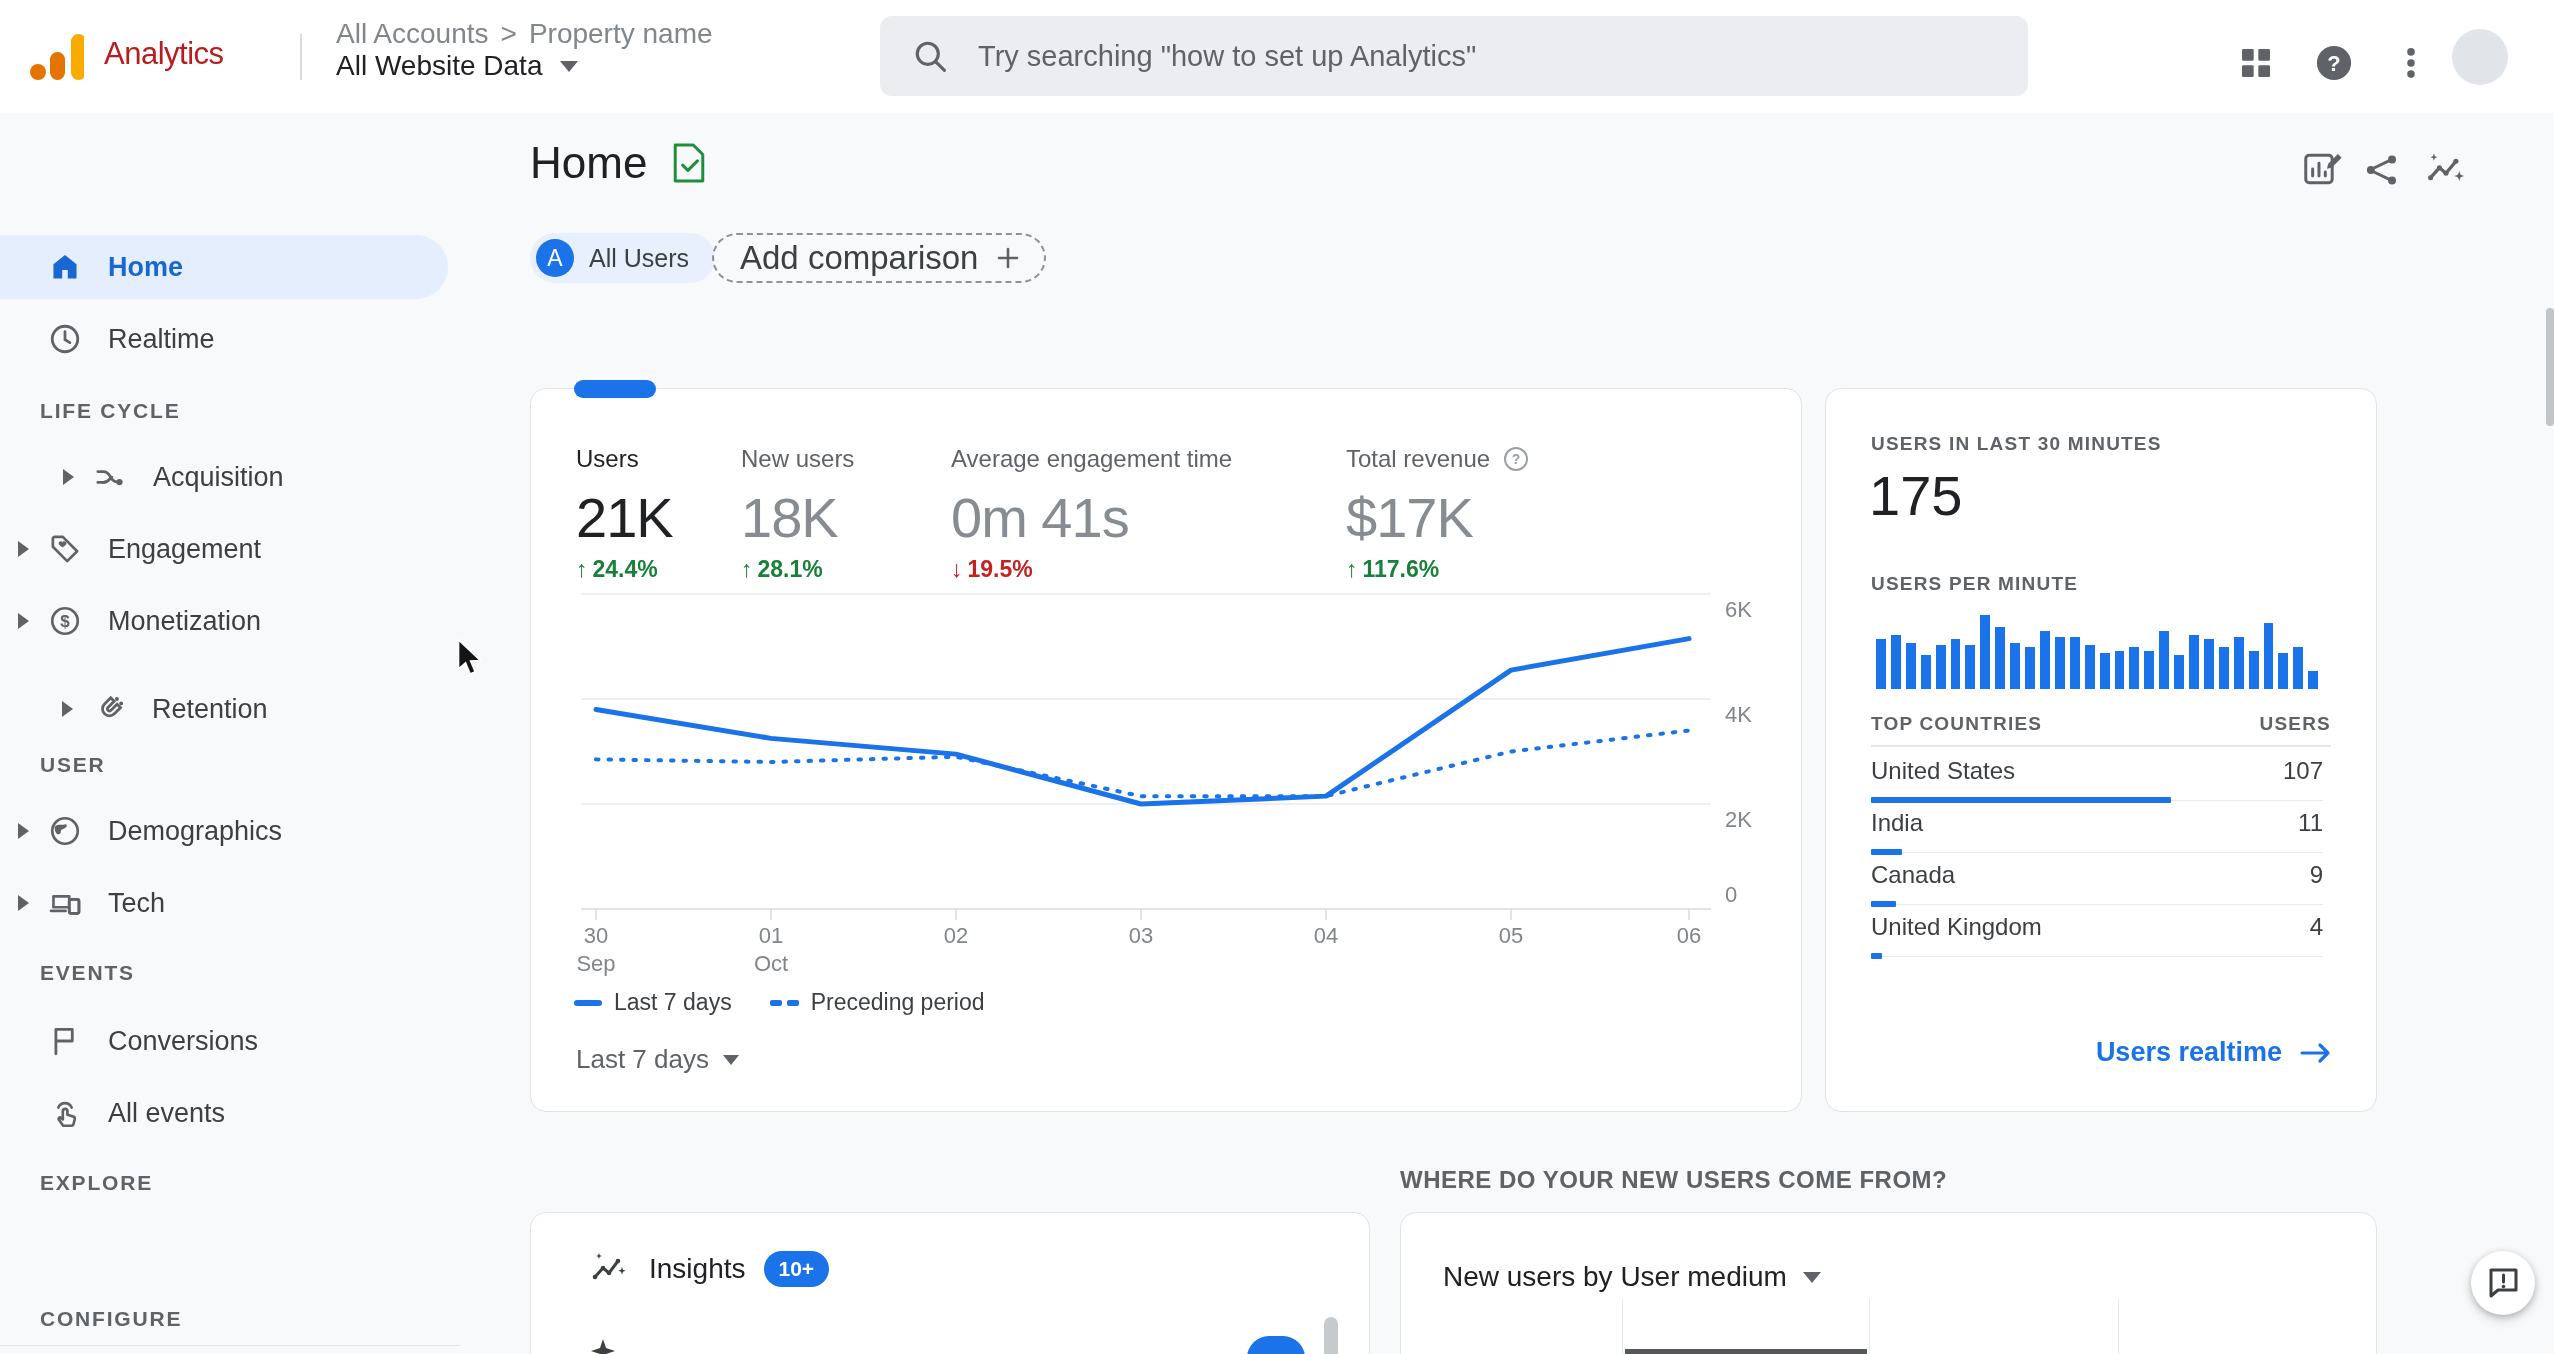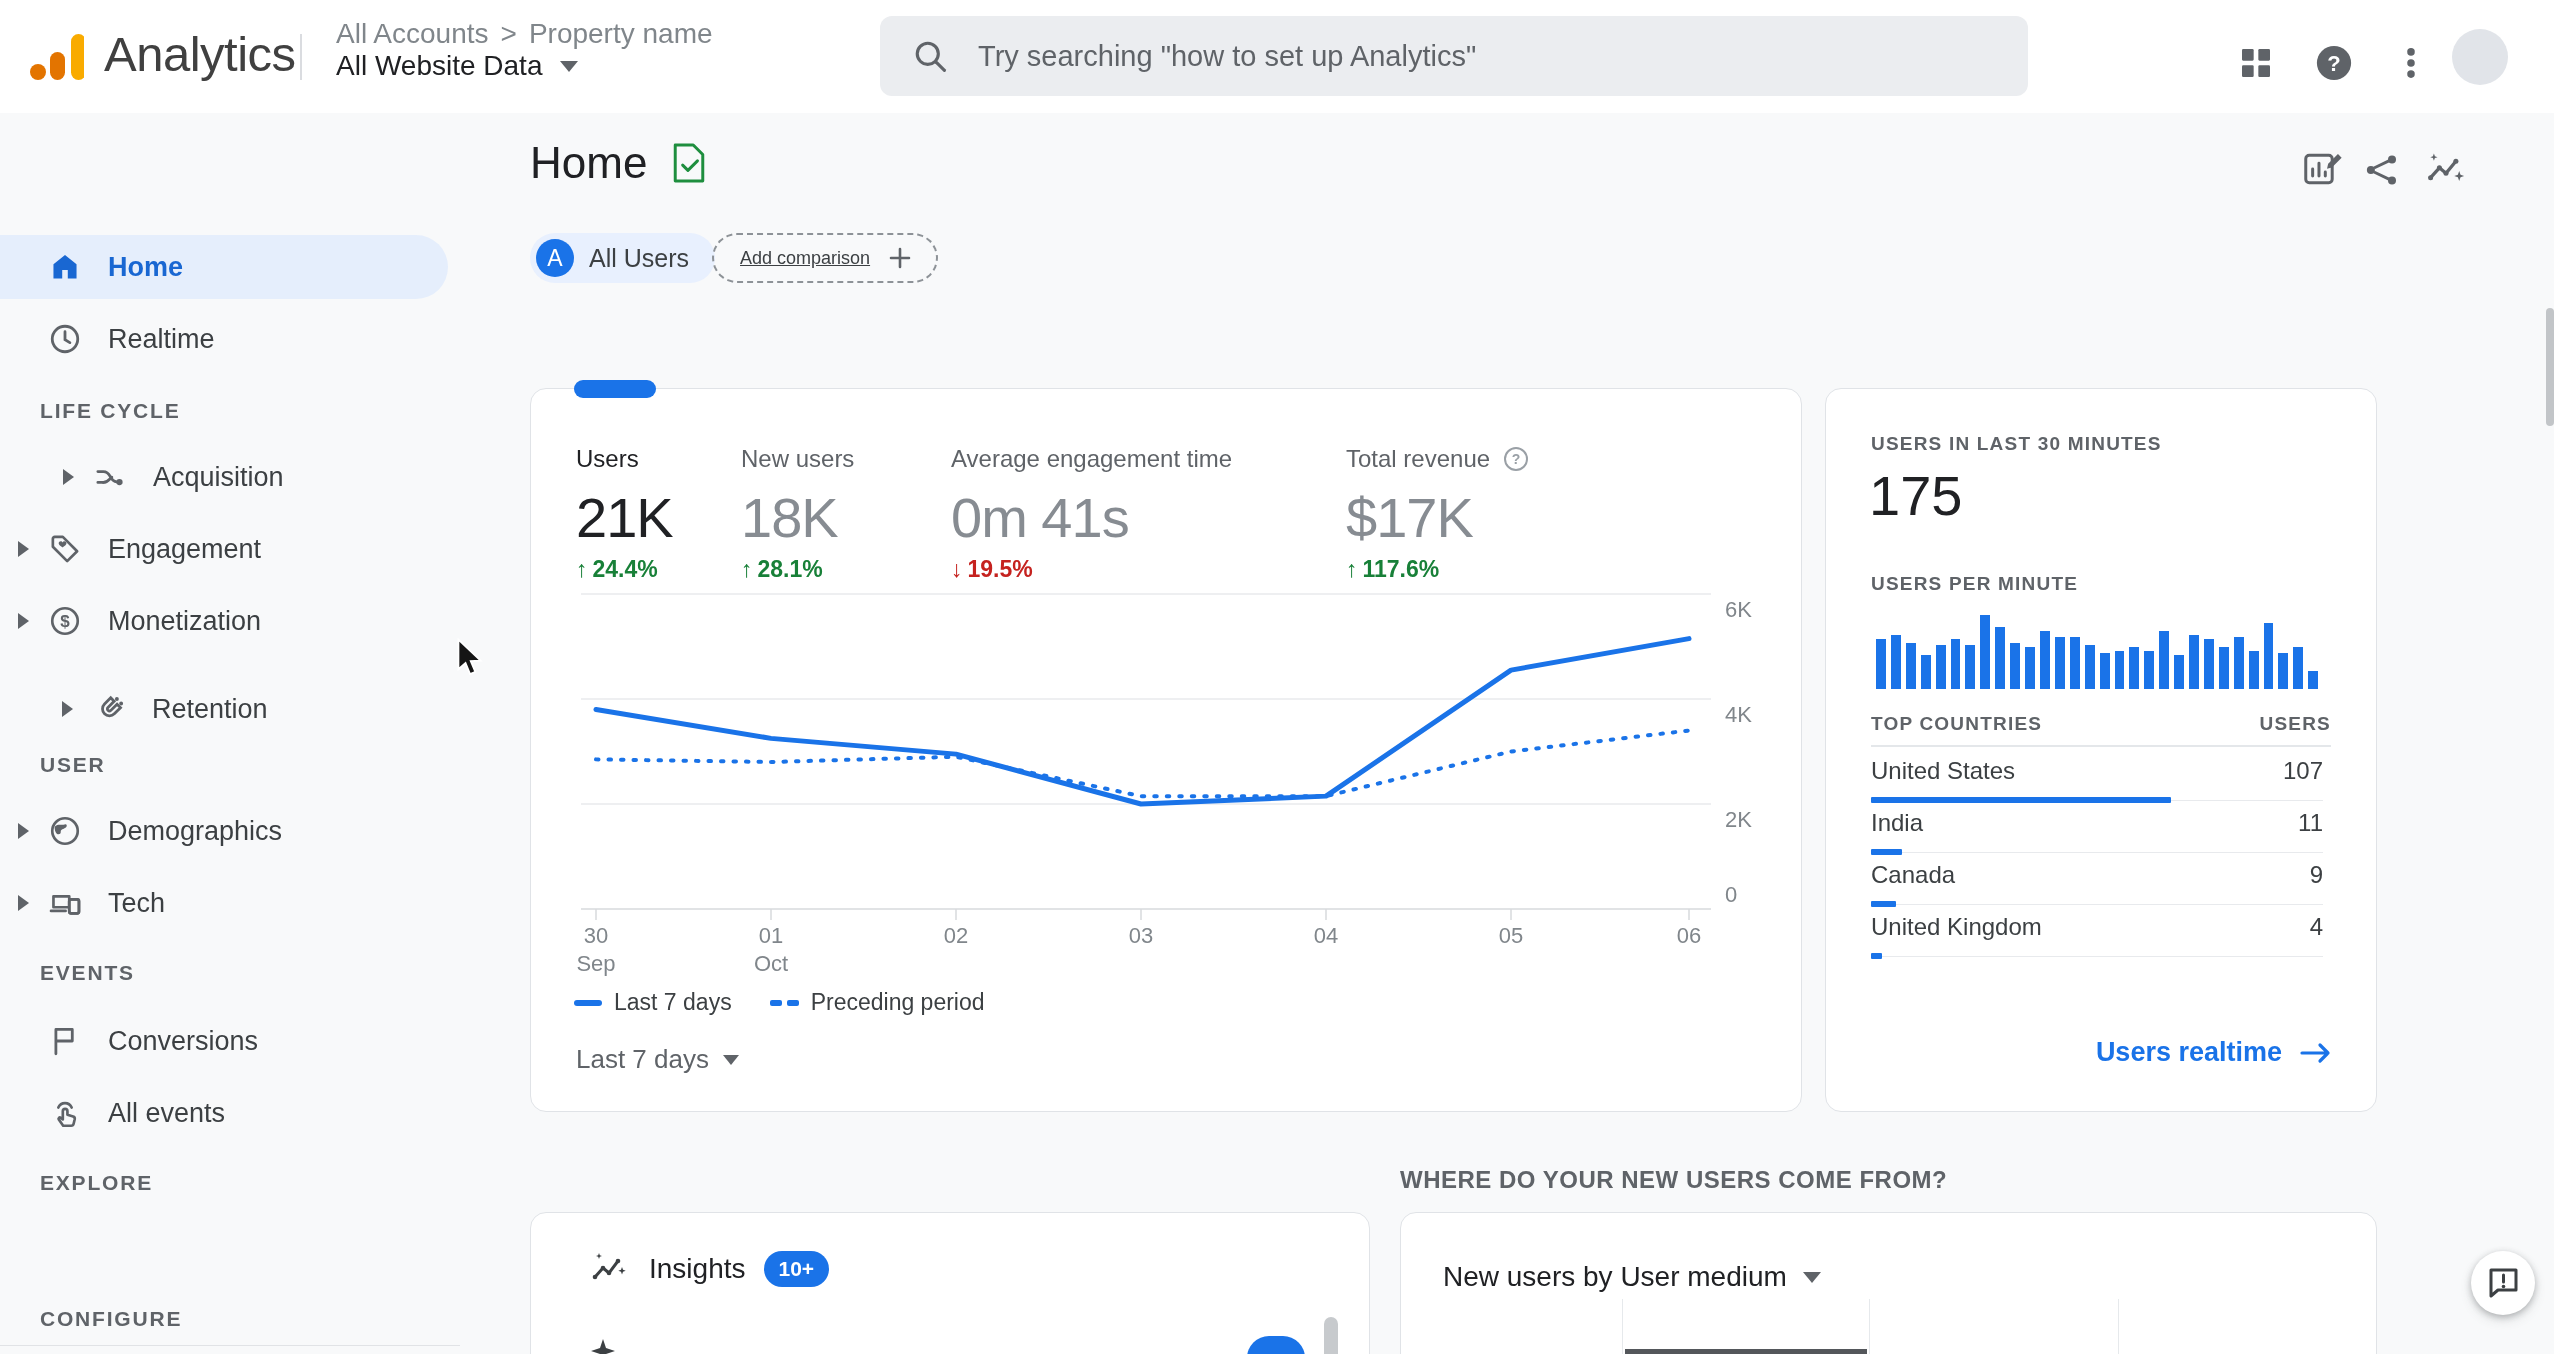--- a/index.html
+++ b/index.html
@@ -4,21 +4,21 @@
 <style>
   html,body{margin:0;padding:0;background:#e9eaec;}
   .stage{position:relative;width:2554px;height:1354px;background:#f8f9fa;overflow:hidden;
          font-family:"Liberation Sans","DejaVu Sans",sans-serif;color:#3c4043;}
   svg{display:block}
   svg text{font-family:"Liberation Sans","DejaVu Sans",sans-serif;}
 
   
   .appbar{position:absolute;left:0;top:0;right:0;height:113px;background:#ffffff;}
   .logo{position:absolute;left:28px;top:26px;display:flex;align-items:center;gap:20px;cursor:pointer;}
-  .logo-word{font-size:49px;color:#404040;letter-spacing:-0.5px;}
+  .logo-word{font-size:31px;color:#b91c1c;letter-spacing:-0.5px;}
   .hdr-sep{position:absolute;left:300px;top:34px;width:2px;height:46px;background:#dadce0;}
   .crumbs{position:absolute;left:336px;top:18px;font-size:28px;color:#80868b;display:flex;gap:12px;align-items:flex-start;}
   .property{position:absolute;left:336px;top:50px;display:flex;align-items:center;gap:18px;font-size:28px;color:#202124;cursor:pointer;}
   .caret{width:0;height:0;border-left:9px solid transparent;border-right:9px solid transparent;border-top:11px solid #5f6368;}
   .search{position:absolute;left:880px;top:16px;width:1148px;height:80px;background:#ebedf0;border-radius:12px;
           display:flex;align-items:center;padding:0 30px;gap:26px;box-sizing:border-box;}
   .search input{background:transparent;border:none;outline:none;font-size:29px;color:#3c4043;width:900px;
                 font-family:"Liberation Sans","DejaVu Sans",sans-serif;}
   .search input::placeholder{color:#5f6368;opacity:1;}
   .hdr-ic{position:absolute;top:40px;width:46px;height:46px;display:flex;align-items:center;justify-content:center;cursor:pointer;}
@@ -41,22 +41,22 @@
   .card{position:absolute;background:#fff;border:1px solid #e0e3e7;border-radius:16px;box-sizing:border-box;}
   .page-title{position:absolute;left:530px;top:138px;display:flex;align-items:center;gap:24px;
               font-size:44px;color:#202124;}
   .title-act{position:absolute;top:146px;width:46px;height:46px;cursor:pointer;}
   .chip-all{position:absolute;left:530px;top:233px;height:50px;background:#e8f0fe;border-radius:25px;
             display:flex;align-items:center;gap:15px;padding:0 26px 0 6px;cursor:pointer;}
   .chip-a{width:38px;height:38px;border-radius:50%;background:#1a73e8;color:#fff;font-size:23px;
           display:flex;align-items:center;justify-content:center;}
   .chip-lab{font-size:25px;color:#3c4043;}
   .chip-add{position:absolute;left:712px;top:233px;height:50px;border:2px dashed #8d9297;border-radius:27px;
-            display:flex;align-items:center;gap:16px;padding:0 22px 0 26px;font-size:18px;color:#3c4043;
-            box-sizing:border-box;cursor:pointer;background:transparent;text-decoration:underline;}
+            display:flex;align-items:center;gap:16px;padding:0 22px 0 26px;font-size:33px;color:#3c4043;
+            box-sizing:border-box;cursor:pointer;background:transparent;}
 
   
   #overview-card{left:530px;top:388px;width:1272px;height:724px;}
   #ov-tab{position:absolute;left:43px;top:-9px;width:82px;height:18px;border-radius:9px;background:#1a73e8;}
   .metric{position:absolute;top:55px;cursor:pointer;}
   .m-labelrow{display:flex;align-items:center;gap:12px;height:30px;}
   .m-label{font-size:24px;color:#5f6368;}
   .metric.active .m-label{color:#202124;}
   .m-help{width:28px;height:28px;}
   .m-value{font-size:56px;letter-spacing:-1px;color:#878c92;margin-top:14px;line-height:60px;}

